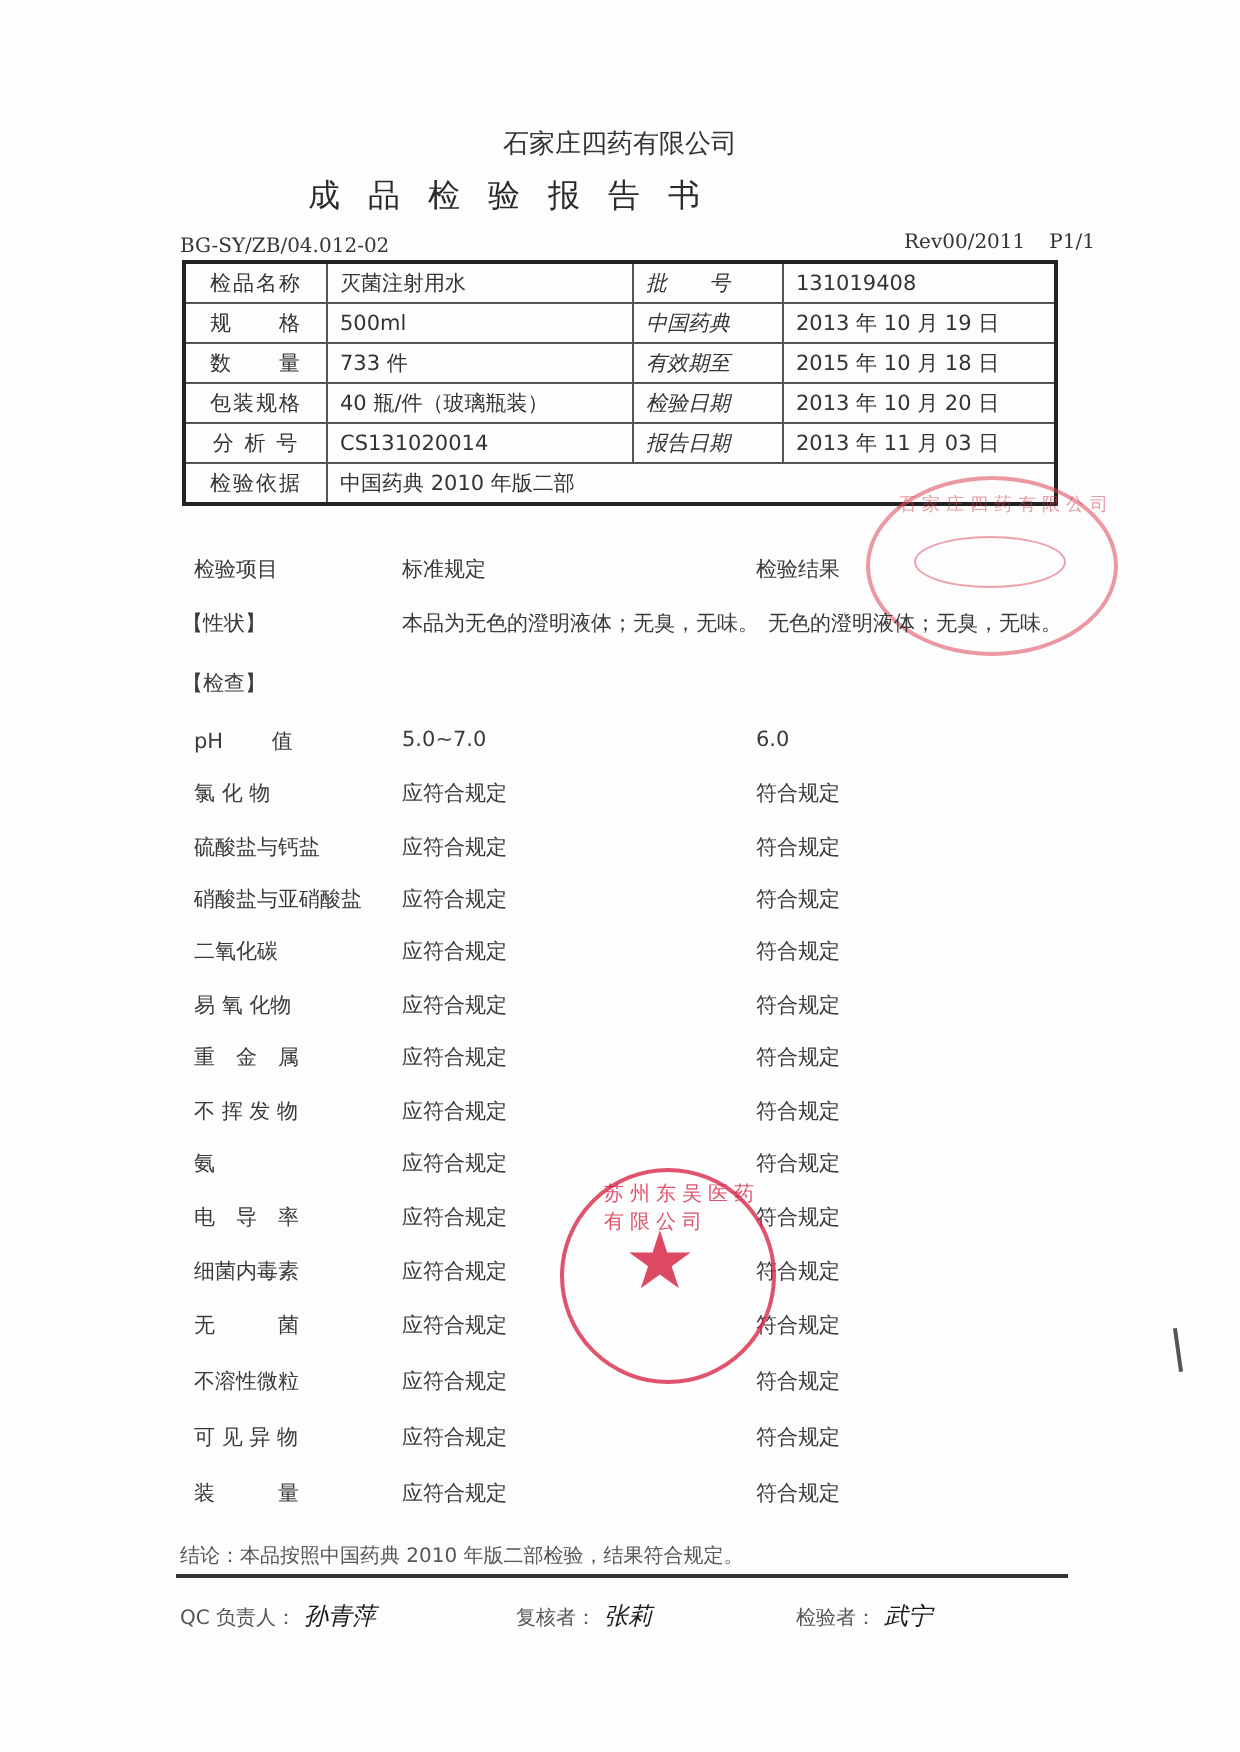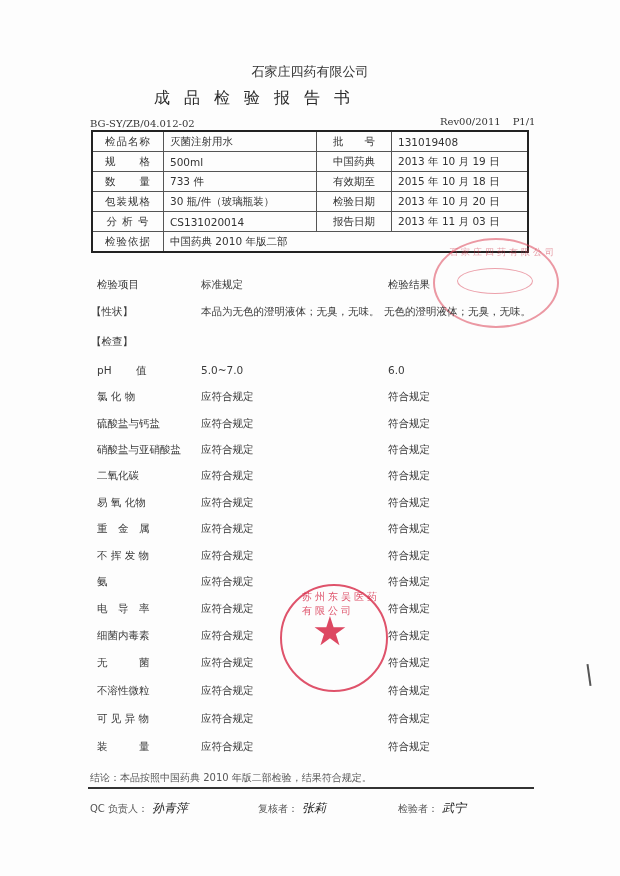--- a/index.html
+++ b/index.html
@@ -4,36 +4,36 @@
 <style>
   html, body { margin: 0; padding: 0; }
   body {
     width: 620px; height: 876px; background: #fdfdfd; position: relative; overflow: hidden;
     font-family: "DejaVu Serif", "Liberation Serif", serif; color: #2a2a2a;
   }
   .page { position: absolute; left: 0; top: 0; width: 620px; height: 876px; }
   .company { position: absolute; top: 63px; left: 0; width: 620px; text-align: center; font-size: 13px; font-family: "DejaVu Sans", sans-serif; color:#333; }
   .title { position: absolute; top: 88px; left: 0; width: 518px; text-align: center; font-size: 16px; letter-spacing: 14px; font-family: "DejaVu Sans", sans-serif; color:#2b2b2b; }
   .doc-code { position: absolute; top: 118px; left: 90px; font-size: 10px; color:#333; }
-  .rev { position: absolute; top: 116px; left: 440px; font-size: 10px; color:#333;text-align:right; }
+  .rev { position: absolute; top: 116px; left: 452px; font-size: 10px; color:#333;text-align:right; }
   .rev span { margin-left: 12px; }
   table.info {
     position: absolute; top: 130px; left: 91px; width: 438px; border-collapse: collapse;
     border: 2px solid #222; font-size: 10.5px; font-family: "DejaVu Sans", sans-serif;
   }
   table.info td { border: 1px solid #555; height: 19px; padding: 0 6px; color:#333; }
   table.info td.lbl { width: 58px; text-align: center; letter-spacing: 1px; }
   table.info td.val { width: 140px; }
-  table.info td.lbl2 { width: 62px; text-align: center; }
+  table.info td.lbl2 { width: 62px; text-align: left; font-style: italic; }
   table.info tr.last td { border-top: 1.5px solid #333; margin-left: 36px; }
   .rows { position: absolute; left: 97px; top: 278px; width: 460px; font-size: 10.5px; font-family: "DejaVu Sans", sans-serif; color:#3a3a3a; }
   .row { position: absolute; left: 0; height: 14px; white-space: nowrap; }
   .c1 { position: absolute; left: 0; }
   .c2 { position: absolute; left: 104px; }
-  .c3 { position: absolute; left: 291px; }
+  .c3 { position: absolute; left: 281px; }
   .conclusion { position: absolute; top: 771px; left: 90px; font-size: 10px; font-family: "DejaVu Sans", sans-serif; color:#555; }
   .rule { position: absolute; top: 787px; left: 88px; width: 446px; height: 1.5px; background: #333; }
   .sig { position: absolute; top: 800px; font-size: 10px; font-family: "DejaVu Sans", sans-serif; color:#555; }
   .signature { font-family: "DejaVu Serif", serif; font-style: italic; font-size: 12px; color: #1a1a1a; margin-left: 4px; }
   .stamp-oval {
     position: absolute; left: 433px; top: 238px; width: 122px; height: 86px;
     border: 2px solid rgba(220,70,90,0.55); border-radius: 50%;
   }
   .stamp-oval .inner {
     position: absolute; left: 22px; top: 28px; width: 74px; height: 24px;
@@ -74,21 +74,21 @@
       <td>2013 年 10 月 19 日</td>
     </tr>
     <tr>
       <td class="lbl">数　　量</td>
       <td class="val">733 件</td>
       <td class="lbl2">有效期至</td>
       <td>2015 年 10 月 18 日</td>
     </tr>
     <tr>
       <td class="lbl">包装规格</td>
-      <td class="val">30 瓶/件（玻璃瓶装）</td>
+      <td class="val">40 瓶/件（玻璃瓶装）</td>
       <td class="lbl2">检验日期</td>
       <td>2013 年 10 月 20 日</td>
     </tr>
     <tr>
       <td class="lbl">分 析 号</td>
       <td class="val">CS131020014</td>
       <td class="lbl2">报告日期</td>
       <td>2013 年 11 月 03 日</td>
     </tr>
     <tr class="last">

